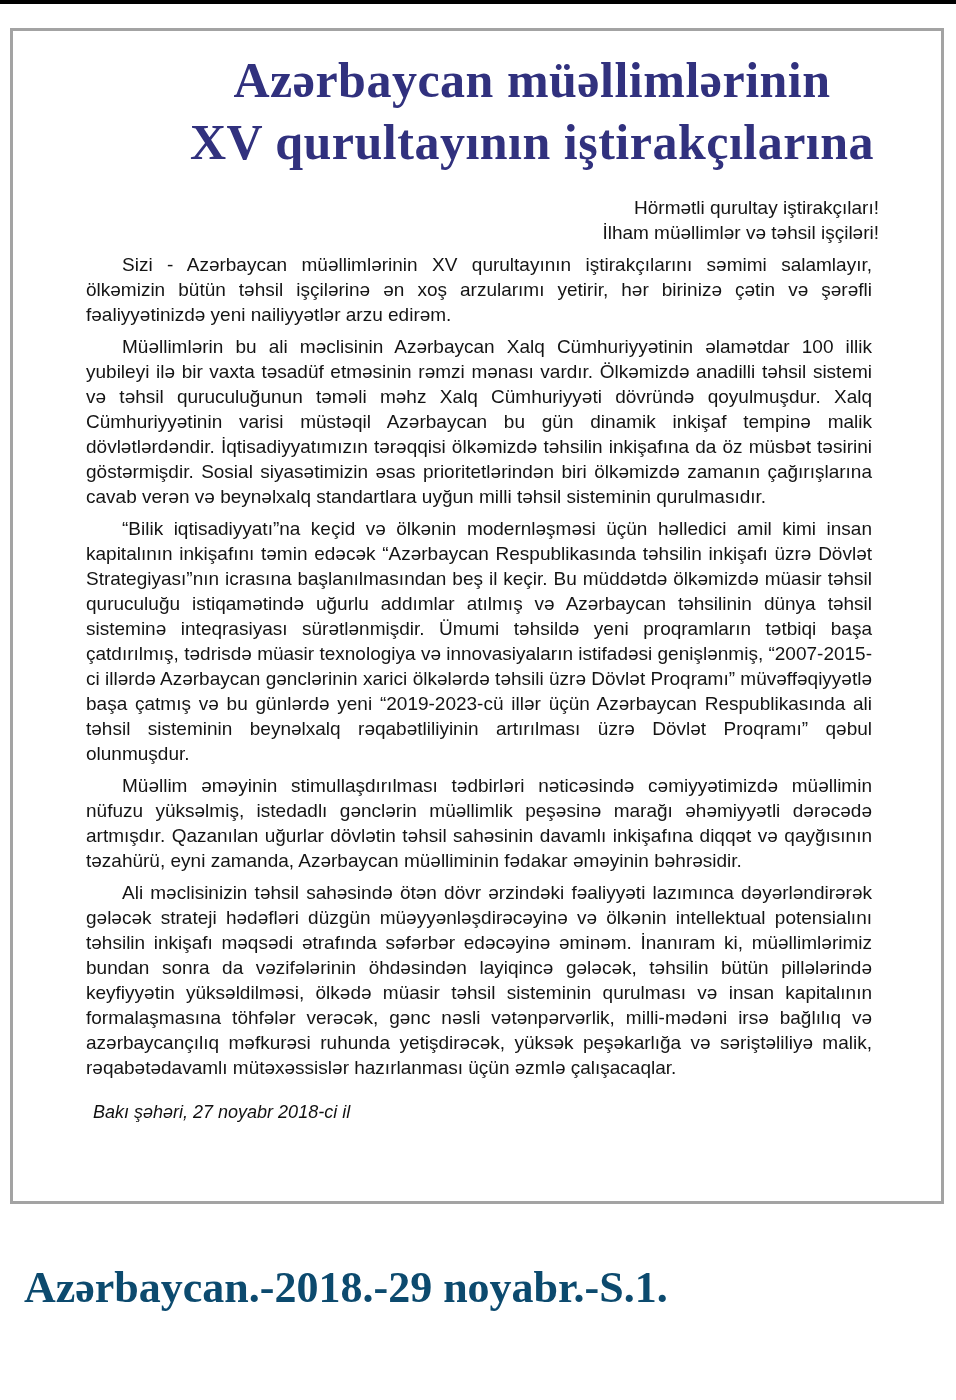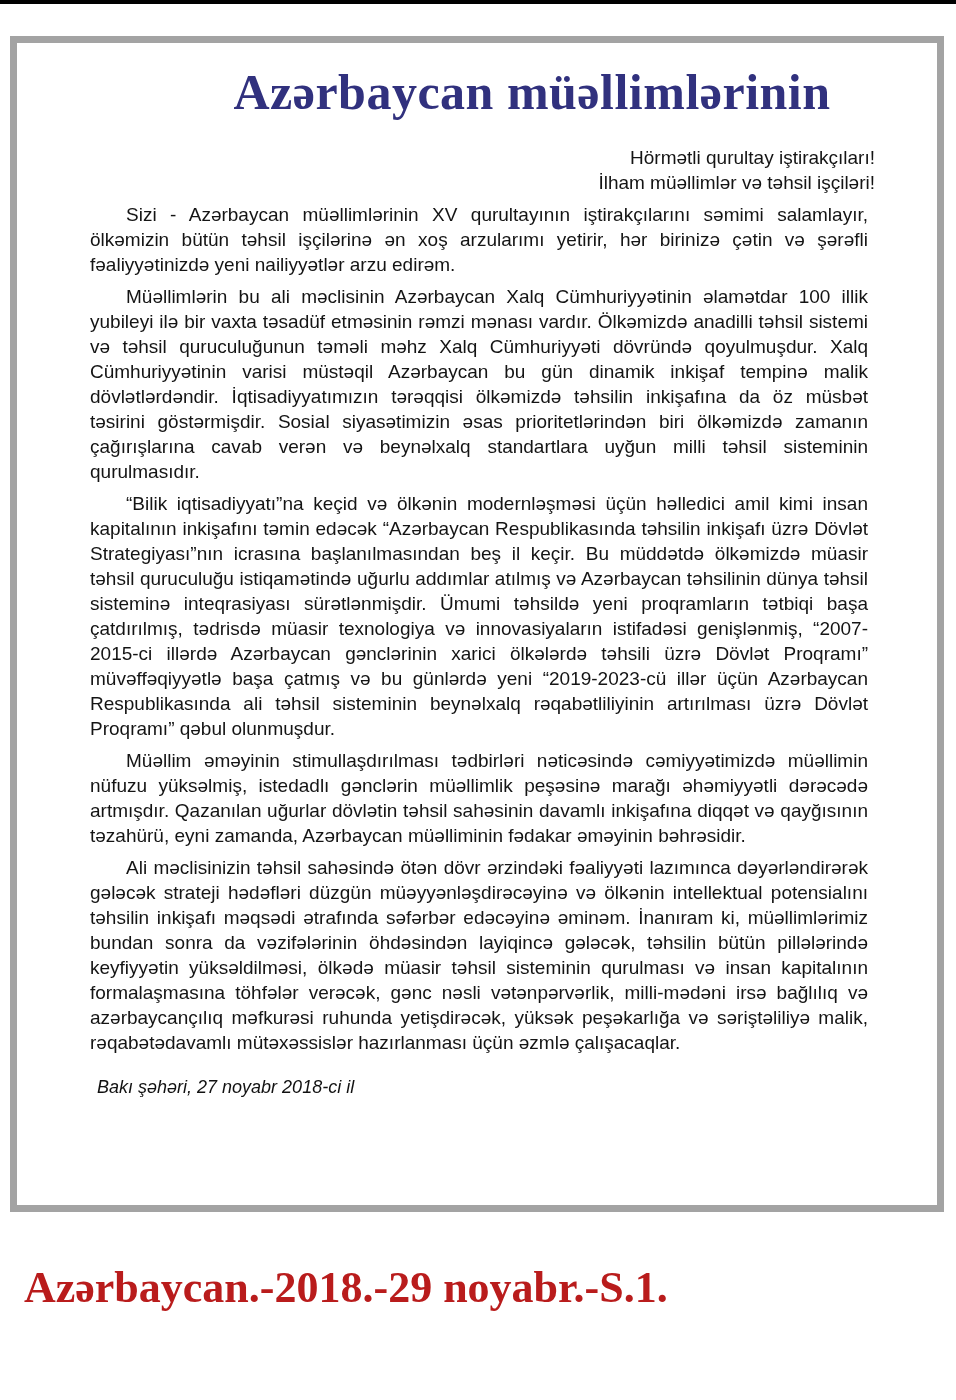--- a/index.html
+++ b/index.html
@@ -19,25 +19,25 @@
   .top-rule {
     position: absolute;
     top: 0;
     left: 0;
     width: 956px;
     height: 4px;
     background: #000000;
   }
   .frame {
     position: absolute;
-    top: 36px;
+    top: 28px;
     left: 10px;
     width: 934px;
     height: 1176px;
-    border: 7px solid #a3a3a3;
+    border: 3px solid #a3a3a3;
     box-sizing: border-box;
     background: #ffffff;
   }
   .doc-title {
     margin: 18px 0 22px 0;
     padding-left: 110px;
     text-align: center;
     font-family: "Liberation Serif", serif;
     font-weight: bold;
     font-size: 50px;
@@ -81,35 +81,36 @@
     text-align: left;
     color: #111111;
   }
   .citation {
     position: absolute;
     top: 1262px;
     left: 24px;
     font-family: "Liberation Serif", serif;
     font-weight: bold;
     font-size: 44px;
-    color: #b91c1c;
+    color: #0c4a6e;
     text-align: center;
   }
 </style>
 </head>
 <body>
 
 <div class="page">
 
   <div class="top-rule"></div>
 
   <div class="frame">
 
     <h1 class="doc-title">
       <span class="t-line">Azərbaycan müəllimlərinin</span>
+      <span class="t-line">XV qurultayının iştirakçılarına</span>
     </h1>
 
     <div class="letter-body">
       <div class="salutation">Hörmətli qurultay iştirakçıları!</div>
       <div class="salutation">İlham müəllimlər və təhsil işçiləri!</div>
 
       <p class="para">Sizi - Azərbaycan müəllimlərinin XV qurultayının iştirakçılarını səmimi salamlayır, ölkəmizin bütün təhsil işçilərinə ən xoş arzularımı yetirir, hər birinizə çətin və şərəfli fəaliyyətinizdə yeni nailiyyətlər arzu edirəm.</p>
       <p class="para">Müəllimlərin bu ali məclisinin Azərbaycan Xalq Cümhuriyyətinin əlamətdar 100 illik yubileyi ilə bir vaxta təsadüf etməsinin rəmzi mənası vardır. Ölkəmizdə anadilli təhsil sistemi və təhsil quruculuğunun təməli məhz Xalq Cümhuriyyəti dövründə qoyulmuşdur. Xalq Cümhuriyyətinin varisi müstəqil Azərbaycan bu gün dinamik inkişaf tempinə malik dövlətlərdəndir. İqtisadiyyatımızın tərəqqisi ölkəmizdə təhsilin inkişafına da öz müsbət təsirini göstərmişdir. Sosial siyasətimizin əsas prioritetlərindən biri ölkəmizdə zamanın çağırışlarına cavab verən və beynəlxalq standartlara uyğun milli təhsil sisteminin qurulmasıdır.</p>
       <p class="para">“Bilik iqtisadiyyatı”na keçid və ölkənin modernləşməsi üçün həlledici amil kimi insan kapitalının inkişafını təmin edəcək “Azərbaycan Respublikasında təhsilin inkişafı üzrə Dövlət Strategiyası”nın icrasına başlanılmasından beş il keçir. Bu müddətdə ölkəmizdə müasir təhsil quruculuğu istiqamətində uğurlu addımlar atılmış və Azərbaycan təhsilinin dünya təhsil sisteminə inteqrasiyası sürətlənmişdir. Ümumi təhsildə yeni proqramların tətbiqi başa çatdırılmış, tədrisdə müasir texnologiya və innovasiyaların istifadəsi genişlənmiş, “2007-2015-ci illərdə Azərbaycan gənclərinin xarici ölkələrdə təhsili üzrə Dövlət Proqramı” müvəffəqiyyətlə başa çatmış və bu günlərdə yeni “2019-2023-cü illər üçün Azərbaycan Respublikasında ali təhsil sisteminin beynəlxalq rəqabətliliyinin artırılması üzrə Dövlət Proqramı” qəbul olunmuşdur.</p>
       <p class="para">Müəllim əməyinin stimullaşdırılması tədbirləri nəticəsində cəmiyyətimizdə müəllimin nüfuzu yüksəlmiş, istedadlı gənclərin müəllimlik peşəsinə marağı əhəmiyyətli dərəcədə artmışdır. Qazanılan uğurlar dövlətin təhsil sahəsinin davamlı inkişafına diqqət və qayğısının təzahürü, eyni zamanda, Azərbaycan müəlliminin fədakar əməyinin bəhrəsidir.</p>

